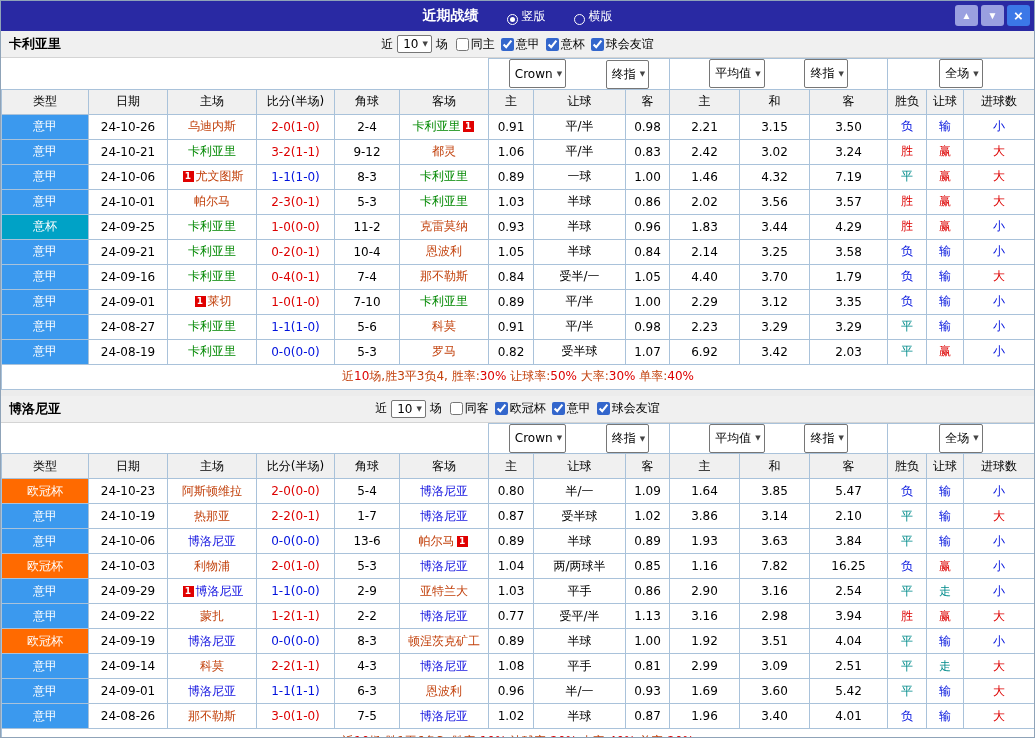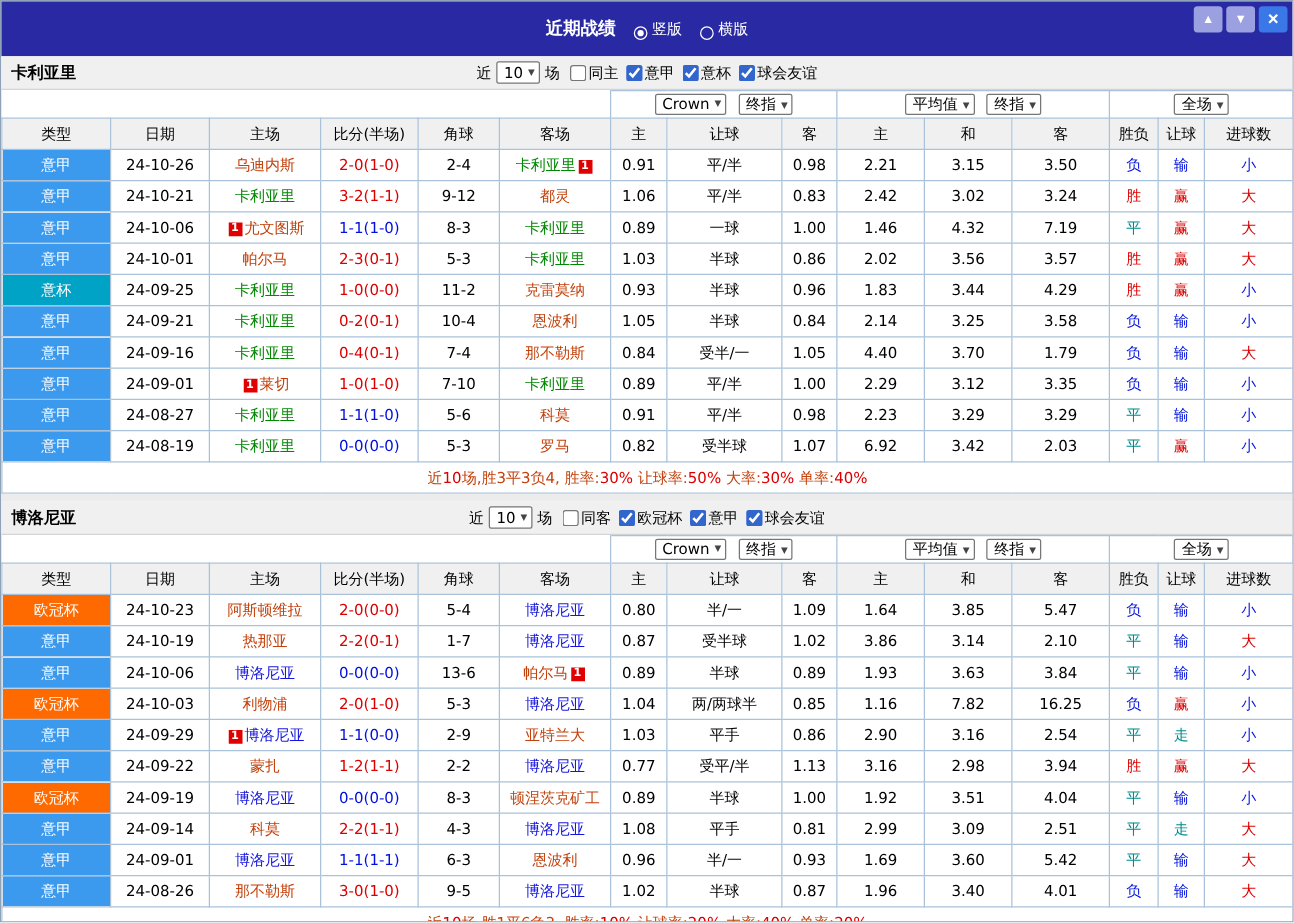--- a/index.html
+++ b/index.html
@@ -1,19 +1,19 @@
 <!DOCTYPE html>
 <html style="--topbar: #2929a3; --serie-a: #3b99ee; --italy-cup: #00a2c6; --ucl: #ff6a00; --win: #dd0000; --lose: #0011dd; --draw: #008b8b; --focus-green: #008800; --focus-blue: #1515e0; --grid: #a9c2da; --header-bg: #f0f0f0; --nav-btn: #9aa0e0; --close-btn: #3b78e7;"><head>
 <meta charset="utf-8">
 <style>
   *{margin:0;padding:0;box-sizing:border-box}
   body{font-family:"DejaVu Sans","Liberation Sans",sans-serif;background:#fff;color:#000}
   .window{width:1035px;height:738px;border:1px solid #8fa3b8;background:#fff;overflow:hidden}
 
-  .topbar{height:44px;background:var(--topbar,#2929a3);position:relative;display:flex;align-items:center;justify-content:center;gap:14px;color:#fff}
+  .topbar{height:30px;background:var(--topbar,#2929a3);position:relative;display:flex;align-items:center;justify-content:center;gap:28px;color:#fff}
   .title{font-weight:bold;font-size:14px}
   .radio{display:inline-flex;align-items:flex-end;gap:4px;font-size:12px;cursor:pointer;color:#fff}
   .rdot{width:11px;height:11px;border:1px solid #fff;border-radius:50%;display:inline-block;position:relative}
   .rdot.sel::after{content:"";position:absolute;left:2px;top:2px;width:5px;height:5px;background:#fff;border-radius:50%}
   .topbar-buttons{position:absolute;right:4px;top:4px;display:flex;gap:3px}
   .tb-btn{width:23px;height:21px;border:none;color:#fff;cursor:pointer;border-radius:3px;display:flex;align-items:center;justify-content:center;font-size:10px;padding:0}
   .tb-btn.nav{background:var(--nav-btn,#9aa0e0)}
   .tb-btn.close{background:var(--close-btn,#3b78e7);font-size:15px;font-weight:bold}
 
   .section-gap{height:6px;background:#ececec}
@@ -23,21 +23,21 @@
   .checks{display:inline-flex;align-items:flex-end;gap:6px;margin-left:4px}
   .chk{display:inline-flex;align-items:center;gap:2px;cursor:pointer;font-size:12px}
   .chk input{width:13px;height:13px;accent-color:#3366cc;margin:0}
   .fselect{display:inline-flex;align-items:center;border:1px solid #767676;background:#fff;height:18px;padding:0 3px 0 5px;font-size:12px;gap:4px;cursor:pointer;border-radius:2px}
   .fselect .arrow{font-size:7px;color:#444}
 
   table.grid{border-collapse:collapse;table-layout:fixed;width:1033px;font-size:12px}
   .grid td,.grid th{border:1px solid var(--grid,#a9c2da);text-align:center;height:25px;overflow:hidden;white-space:nowrap}
   .grid tr.subheader td{height:22px;border:1px solid var(--grid,#a9c2da)}
   .grid tr.subheader td.blank{border-left:none;border-top:none;border-bottom:none}
-  .grid tr.subheader .fselect{margin:0 3px;height:17px}
+  .grid tr.subheader .fselect{margin:0 18px;height:29px}
   .grid tr.colheader th{background:var(--header-bg,#f0f0f0);font-weight:normal}
   .grid td.lg{color:#fff}
   .lg.sa{background:var(--serie-a,#3b99ee)}
   .lg.cup{background:var(--italy-cup,#00a2c6)}
   .lg.ucl{background:var(--ucl,#ff6a00)}
   .c-k{color:#c2410c}
   .c-r{color:var(--win,#dd0000)}
   .c-b{color:var(--lose,#0011dd)}
   .c-t{color:var(--draw,#008b8b)}
   .c-g{color:var(--focus-green,#008800)}
@@ -600,21 +600,21 @@
             <td>5.42</td>
             <td class="c-t">平</td>
             <td class="c-b">输</td>
             <td class="c-r">大</td>
           </tr>
           <tr class="drow">
             <td class="lg sa">意甲</td>
             <td>24-08-26</td>
             <td><span class="team c-k">那不勒斯</span></td>
             <td><span class="c-r">3-0(1-0)</span></td>
-            <td>9-5</td>
+            <td>7-5</td>
             <td><span class="team c-u">博洛尼亚</span></td>
             <td>1.02</td>
             <td>半球</td>
             <td>0.87</td>
             <td>1.96</td>
             <td>3.40</td>
             <td>4.01</td>
             <td class="c-b">负</td>
             <td class="c-b">输</td>
             <td class="c-r">大</td>

